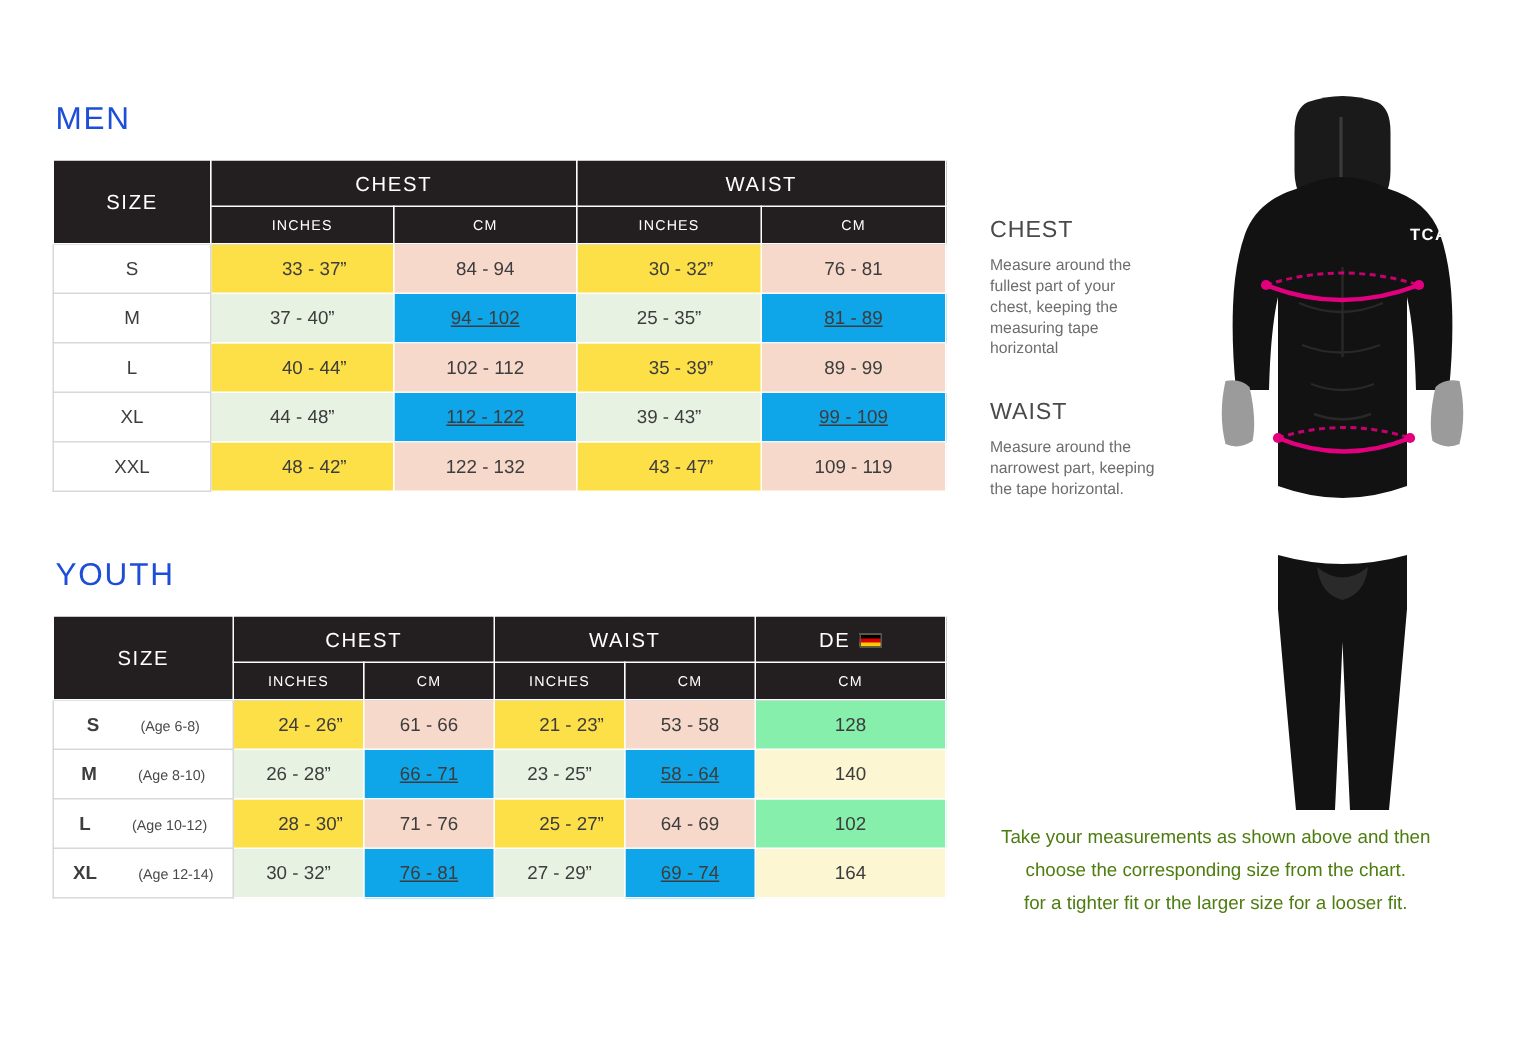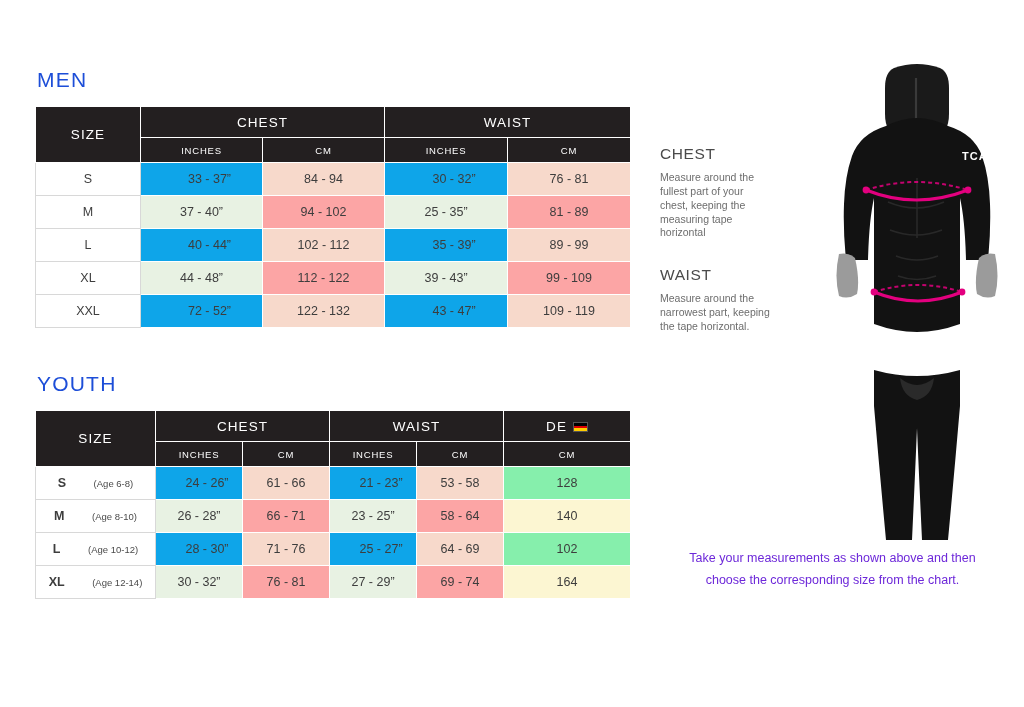--- a/index.html
+++ b/index.html
@@ -75,24 +75,24 @@
     font-weight: bold;
     border: 1px solid #d8d8d8 !important;
     font-size: 12.5px;
   }
   td.sizecell .age {
     font-weight: normal;
     font-size: 9.5px;
     color: #4a4a4a;
     padding-left: 24px;
   }
-  td.green-a { background: #0ea5e9; padding-left: 17px; }
+  td.green-a { background: #fde047; padding-left: 17px; }
   td.green-b { background: #e8f2e3; }
   td.pink-a  { background: #f7d9cb; }
-  td.pink-b  { background: #fca5a5; }
+  td.pink-b  { background: #0ea5e9; text-decoration: underline; }
   td.yellow-a{ background: #86efac; }
   td.yellow-b{ background: #fcf6d2; }
 
   .de-flag {
     display: inline-block;
     width: 15px;
     height: 10px;
     vertical-align: -1px;
     margin-left: 6px;
     border: 1px solid #555;
@@ -118,38 +118,38 @@
   .mid-body {
     font-size: 10.5px;
     line-height: 1.32;
     color: #6d6d6d;
     margin: 0 0 26px 0;
   }
 
   
   .figure-area {
     position: absolute;
-    left: 812px;
+    left: 790px;
     top: 60px;
     width: 210px;
     height: 480px;
     text-align: right;
   }
   .figure-area svg { display: block; }
 
   
   .bottom-note {
     position: absolute;
-    left: 645px;
+    left: 623px;
     top: 548px;
     width: 375px;
     text-align: center;
     font-size: 12.5px;
     line-height: 1.75;
-    color: #6d28d9;
+    color: #4d7c0f;
   }
 </style>
 </head>
 <body>
 
 <div class="page">
 
   <div class="left-col">
 
     <h2 class="section-title">MEN</h2>
@@ -199,21 +199,21 @@
         </tr>
         <tr>
           <td class="sizecell">XL</td>
           <td class="green-b">44 - 48”</td>
           <td class="pink-b">112 - 122</td>
           <td class="green-b">39 - 43”</td>
           <td class="pink-b">99 - 109</td>
         </tr>
         <tr>
           <td class="sizecell">XXL</td>
-          <td class="green-a">72 - 52”</td>
+          <td class="green-a">48 - 42”</td>
           <td class="pink-a">122 - 132</td>
           <td class="green-a">43 - 47”</td>
           <td class="pink-a">109 - 119</td>
         </tr>
       </tbody>
     </table>
 
     <div class="youth-wrap">
       <h2 class="section-title">YOUTH</h2>
 
@@ -325,15 +325,16 @@
         <path d="M62 232 q44 -14 88 0" stroke="#e3007f" stroke-width="2" fill="none" opacity="0.85" stroke-dasharray="4 3"></path>
         <circle cx="62" cy="232" r="3.4" fill="#e3007f"></circle>
         <circle cx="150" cy="232" r="3.4" fill="#e3007f"></circle>
       </g>
     </svg>
   </div>
 
   <div class="bottom-note">
     <div>Take your measurements as shown above and then</div>
     <div>choose the corresponding size from the chart.</div>
+    <div>for a tighter fit or the larger size for a looser fit.</div>
   </div>
 
 </div>
 
 </body></html>

